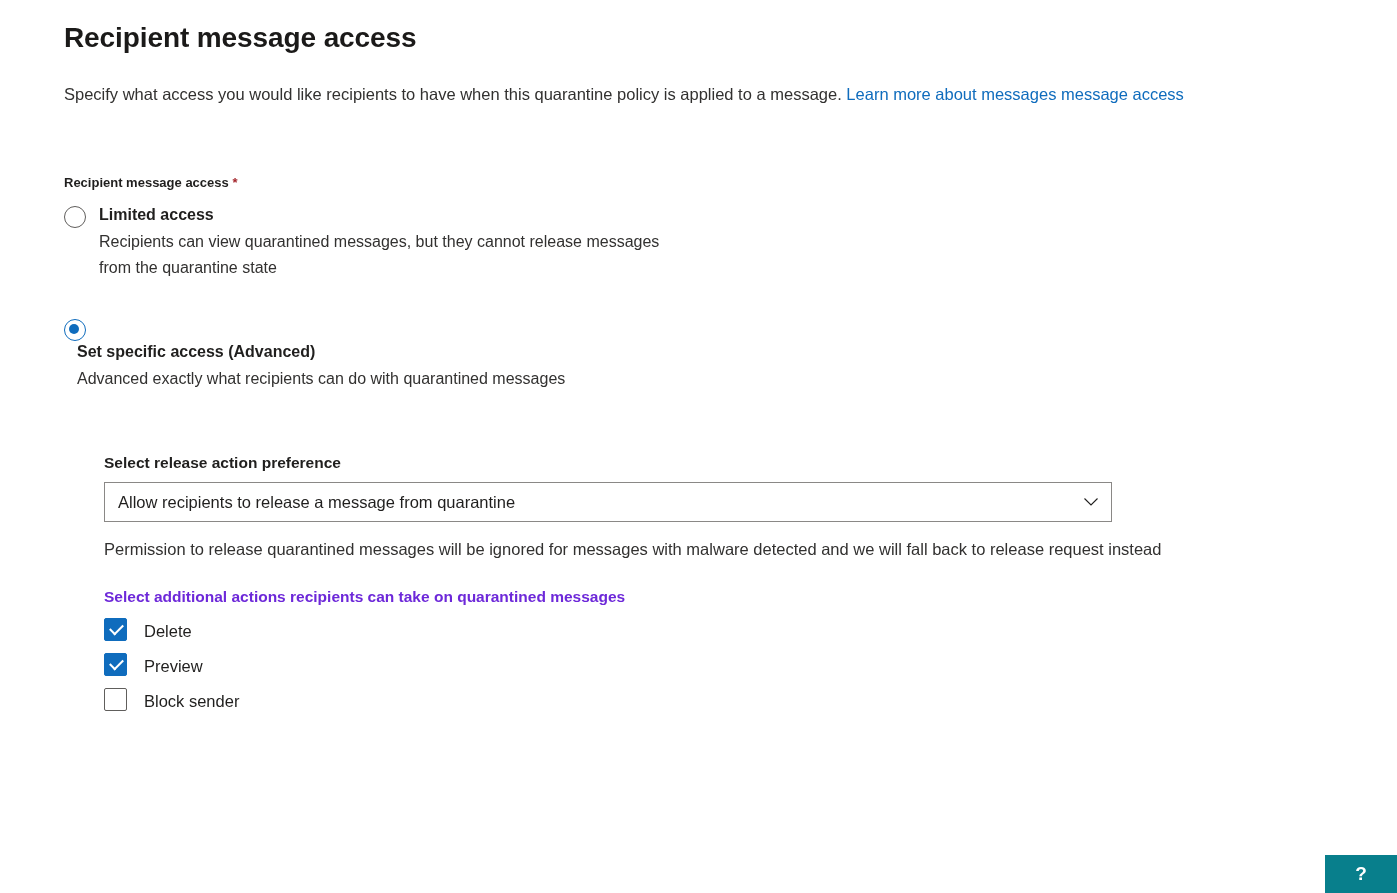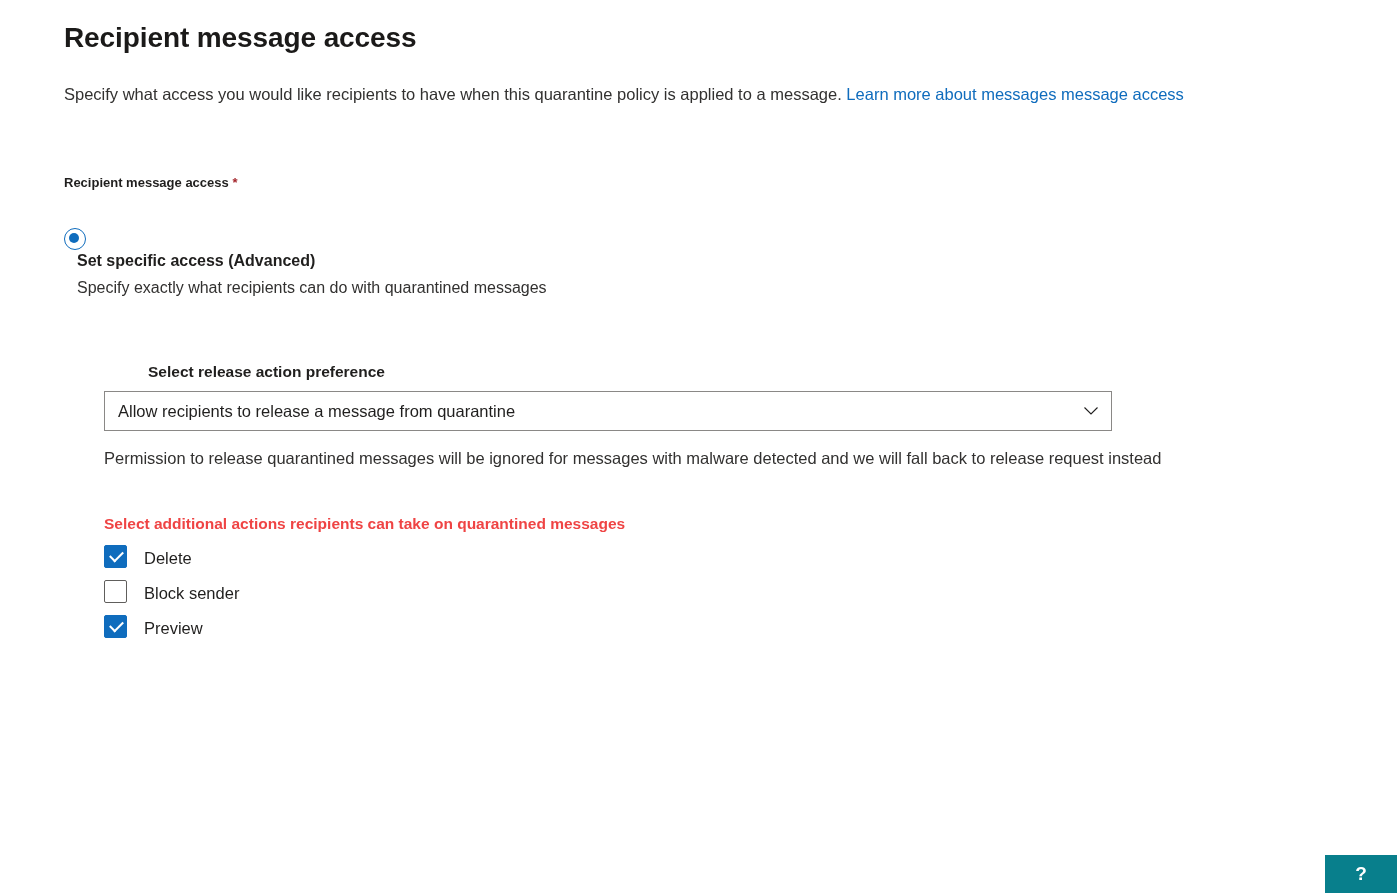--- a/index.html
+++ b/index.html
@@ -92,21 +92,20 @@
 
   .sub-block {
     margin-left: 40px;
     margin-top: 62px;
   }
   .field-label {
     font-size: 15.5px;
     font-weight: bold;
     color: #201f1e;
     margin-bottom: 10px;
-    margin-left: 44px;
   }
   .select-wrap {
     position: relative;
     width: 1008px;
     height: 40px;
     border: 1px solid #8a8886;
     background: #fff;
     display: flex;
     align-items: center;
   }
@@ -125,22 +124,22 @@
   .helper-text {
     font-size: 16.5px;
     line-height: 29px;
     color: #323130;
     margin-top: 13px;
     max-width: 1232px;
   }
   .checkbox-label {
     font-size: 15.5px;
     font-weight: bold;
-    color: #ef4444;
-    margin-top: 42px;
+    color: #6d28d9;
+    margin-top: 24px;
     margin-bottom: 12px;
   }
   .cb-row {
     display: flex;
     align-items: flex-end;
     margin-bottom: 12px;
   }
   .cb-box {
     width: 23px; height: 23px;
     border: 1.6px solid #605e5c;
@@ -191,26 +190,34 @@
   <h1 class="page-title">Recipient message access</h1>
 
   <p class="intro"><span>Specify what access you would like recipients to have when this quarantine policy is applied to a message. </span><a href="#">Learn more about messages message access</a></p>
 
   <div class="section-label">
     <span>Recipient message access </span><span class="req-star">*</span>
   </div>
 
   <div class="radio-group">
 
+    <div class="radio-row">
+      <span class="radio-outer"></span>
+      <span class="radio-body">
+        <span class="radio-title">Limited access</span>
+        <div class="radio-desc">Recipients can view quarantined messages, but they cannot release messages
+from the quarantine state</div>
+      </span>
+    </div>
 
     <div class="radio-row second checked">
       <span class="radio-outer"></span>
       <span class="radio-body">
         <span class="radio-title">Set specific access (Advanced)</span>
-        <div class="radio-desc">Specify exactly what recipients can do with quarantined messages</div>
+        <div class="radio-desc">Advanced exactly what recipients can do with quarantined messages</div>
       </span>
     </div>
 
   </div>
 
   <div class="sub-block">
 
     <div class="field-label">Select release action preference</div>
 
     <div class="select-wrap">
@@ -224,29 +231,29 @@
 
     <div class="helper-text">Permission to release quarantined messages will be ignored for messages with malware detected and we will fall back to release request instead</div>
 
     <div class="checkbox-label">Select additional actions recipients can take on quarantined messages</div>
 
     <div class="cb-row checked">
       <span class="cb-box"></span>
       <span class="cb-text">Delete</span>
     </div>
 
+    <div class="cb-row checked">
+      <span class="cb-box"></span>
+      <span class="cb-text">Preview</span>
+    </div>
+
     <div class="cb-row">
       <span class="cb-box"></span>
       <span class="cb-text">Block sender</span>
     </div>
 
-    <div class="cb-row checked">
-      <span class="cb-box"></span>
-      <span class="cb-text">Preview</span>
-    </div>
-
   </div>
 
 </div>
 
 <div class="help-fab">
   <span class="q">?</span>
 </div>
 
 </body></html>

